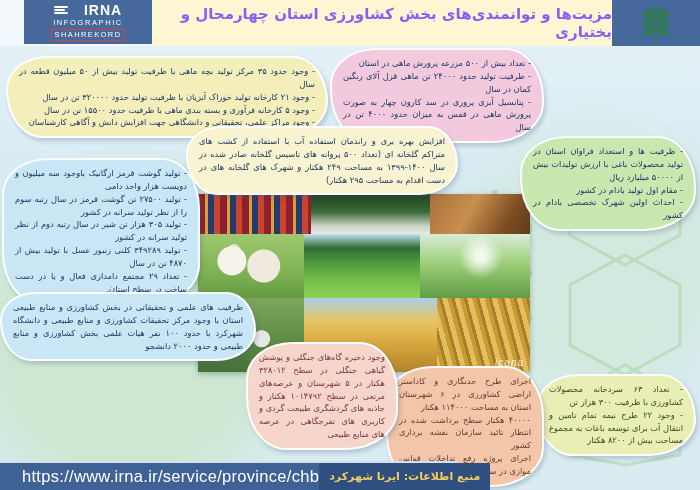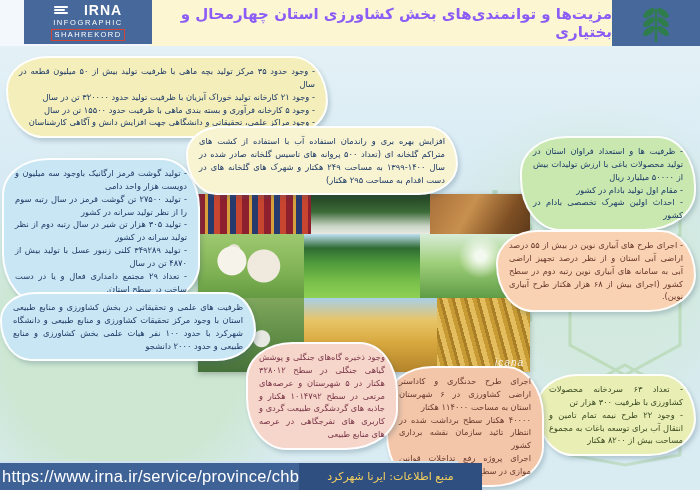--- a/index.html
+++ b/index.html
@@ -78,23 +78,23 @@
       radial-gradient(circle at 60% 55%, #e8e8e2 0 8px, rgba(232,232,226,0) 9px),
       linear-gradient(180deg,#7fa65c 0%,#5c8a44 60%,#46703a 100%);}
   .p-harvest{width:40%;background:linear-gradient(180deg,#a8cfe8 0%,#e8c568 30%,#d8a83f 60%,#b3842a 100%);}
   .p-ears{width:28%;background:repeating-linear-gradient(75deg,#e3bd5e 0 5px,#c89a33 5px 9px,#a87e26 9px 12px);}
   .watermark{position:absolute;right:6px;bottom:4px;color:rgba(255,255,255,.85);
     font-family:"Liberation Sans",sans-serif;font-size:10px;font-style:italic;letter-spacing:1px;margin-top:48px;}
   
   .footer-bar{position:absolute;left:0;top:461px;width:458px;height:29px;background:#3f6296;z-index:3;
     display:flex;align-items:center;border-top:2px solid #cfe2ee;box-sizing:border-box;}
   .footer-url{color:#ffffff;font-family:"Liberation Sans",sans-serif;font-size:16.5px;
-    padding-left:2px;flex:1;letter-spacing:.3px;}
-  .footer-src{background:#2f4f80;color:#f3cf5e;direction:rtl;font-size:11px;font-weight:normal;
-    height:100%;display:flex;align-items:center;padding:0 28px;white-space:nowrap;}
+    padding-left:22px;flex:1;letter-spacing:.3px;}
+  .footer-src{background:#2f4f80;color:#f3cf5e;direction:rtl;font-size:11px;font-weight:bold;
+    height:100%;display:flex;align-items:center;padding:0 10px;white-space:nowrap;}
 </style>
 </head>
 <body>
 
 <div class="page">
 
   <svg class="hex-deco" style="left:560px;top:140px;" width="130" height="330" viewBox="0 0 130 330">
     <polygon points="65,5 120,35 120,95 65,125 10,95 10,35" fill="none" stroke="#8fbf6f" stroke-width="3"></polygon>
     <polygon points="65,115 120,145 120,205 65,235 10,205 10,145" fill="none" stroke="#8fbf6f" stroke-width="3"></polygon>
     <polygon points="65,225 120,255 120,315 65,325 10,315 10,255" fill="none" stroke="#8fbf6f" stroke-width="3"></polygon>
@@ -156,38 +156,40 @@
     </div>
     <div class="watermark">icana</div>
   </div>
 
   <div class="cloud b1" style="background: rgb(244, 238, 187);">
     <div class="cloud-text">- وجود حدود ۳۵ مرکز تولید بچه ماهی با ظرفیت تولید بیش از ۵۰ میلیون قطعه در سال
 - وجود ۲۱ کارخانه تولید خوراک آبزیان با ظرفیت تولید حدود ۳۲۰۰۰۰ تن در سال
 - وجود ۵ کارخانه فرآوری و بسته بندی ماهی با ظرفیت حدود ۱۵۵۰۰ تن در سال
 - وجود مراکز علمی، تحقیقاتی و دانشگاهی جهت افزایش دانش و آگاهی کارشناسان</div>
   </div>
+  <div class="cloud b2" style="background: rgb(243, 201, 221);">
+    <div class="cloud-text">- تعداد بیش از ۵۰۰ مزرعه پرورش ماهی در استان
+- ظرفیت تولید حدود ۲۴۰۰۰ تن ماهی قزل آلای رنگین کمان در سال
+- پتانسیل آبزی پروری در سد کارون چهار به صورت پرورش ماهی در قفس به میزان حدود ۴۰۰۰ تن در سال</div>
+  </div>
   <div class="cloud b4" style="background: rgb(201, 230, 244);">
     <div class="cloud-text">- تولید گوشت قرمز ارگانیک باوجود سه میلیون و دویست هزار واحد دامی
 - تولید ۲۷۵۰۰ تن گوشت قرمز در سال رتبه سوم را از نظر تولید سرانه در کشور
 - تولید ۳۰۵ هزار تن شیر در سال رتبه دوم از نظر تولید سرانه در کشور
 - تولید ۳۴۹۲۸۹ کلنی زنبور عسل با تولید بیش از ۴۸۷۰ تن در سال
 - تعداد ۲۹ مجتمع دامداری فعال و یا در دست ساخت در سطح استان.</div>
   </div>
   <div class="cloud b5" style="background: rgb(248, 243, 208);">
     <div class="cloud-text">افزایش بهره بری و راندمان استفاده آب با استفاده از کشت های متراکم گلخانه ای (تعداد ۵۰۰ پروانه های تاسیس گلخانه صادر شده در سال ۱۴۰۰-۱۳۹۹ به مساحت ۲۴۹ هکتار و شهرک های گلخانه های در دست اقدام به مساحت ۲۹۵ هکتار)</div>
   </div>
   <div class="cloud b6" style="background: rgb(200, 232, 176);">
     <div class="cloud-text">- ظرفیت ها و استعداد فراوان استان در تولید محصولات باغی با ارزش تولیدات بیش از ۵۰۰۰۰ میلیارد ریال
 - مقام اول تولید بادام در کشور
 - احداث اولین شهرک تخصصی بادام در کشور</div>
   </div>
-  <div class="cloud b7" style="background: rgb(248, 210, 178);">
-    <div class="cloud-text">- اجرای طرح های آبیاری نوین در بیش از ۵۵ درصد اراضی آبی استان و از نظر درصد تجهیز اراضی آبی به سامانه های آبیاری نوین رتبه دوم در سطح کشور (اجرای بیش از ۶۸ هزار هکتار طرح آبیاری نوین).</div>
-  </div>
   <div class="cloud b9" style="background: rgb(233, 239, 180);">
     <div class="cloud-text">- تعداد ۶۳ سردخانه محصولات کشاورزی با ظرفیت ۳۰۰ هزار تن
 - وجود ۲۲ طرح نیمه تمام تامین و انتقال آب برای توسعه باغات به مجموع مساحت بیش از ۸۲۰۰ هکتار</div>
   </div>
   <div class="cloud b10" style="background: rgb(243, 198, 169);">
     <div class="cloud-text">اجرای طرح حدنگاری و کاداستر اراضی کشاورزی در ۶ شهرستان استان به مساحت ۱۱۴۰۰۰ هکتار
 ۴۰۰۰۰ هکتار سطح برداشت شده در انتظار تائید سازمان نقشه برداری کشور
 اجرای پروژه رفع تداخلات قوانین موازی در سطح ۱۳۷۰۰۰ هکتار</div>
   </div>
   <div class="cloud b11" style="background: rgb(246, 213, 202);">

